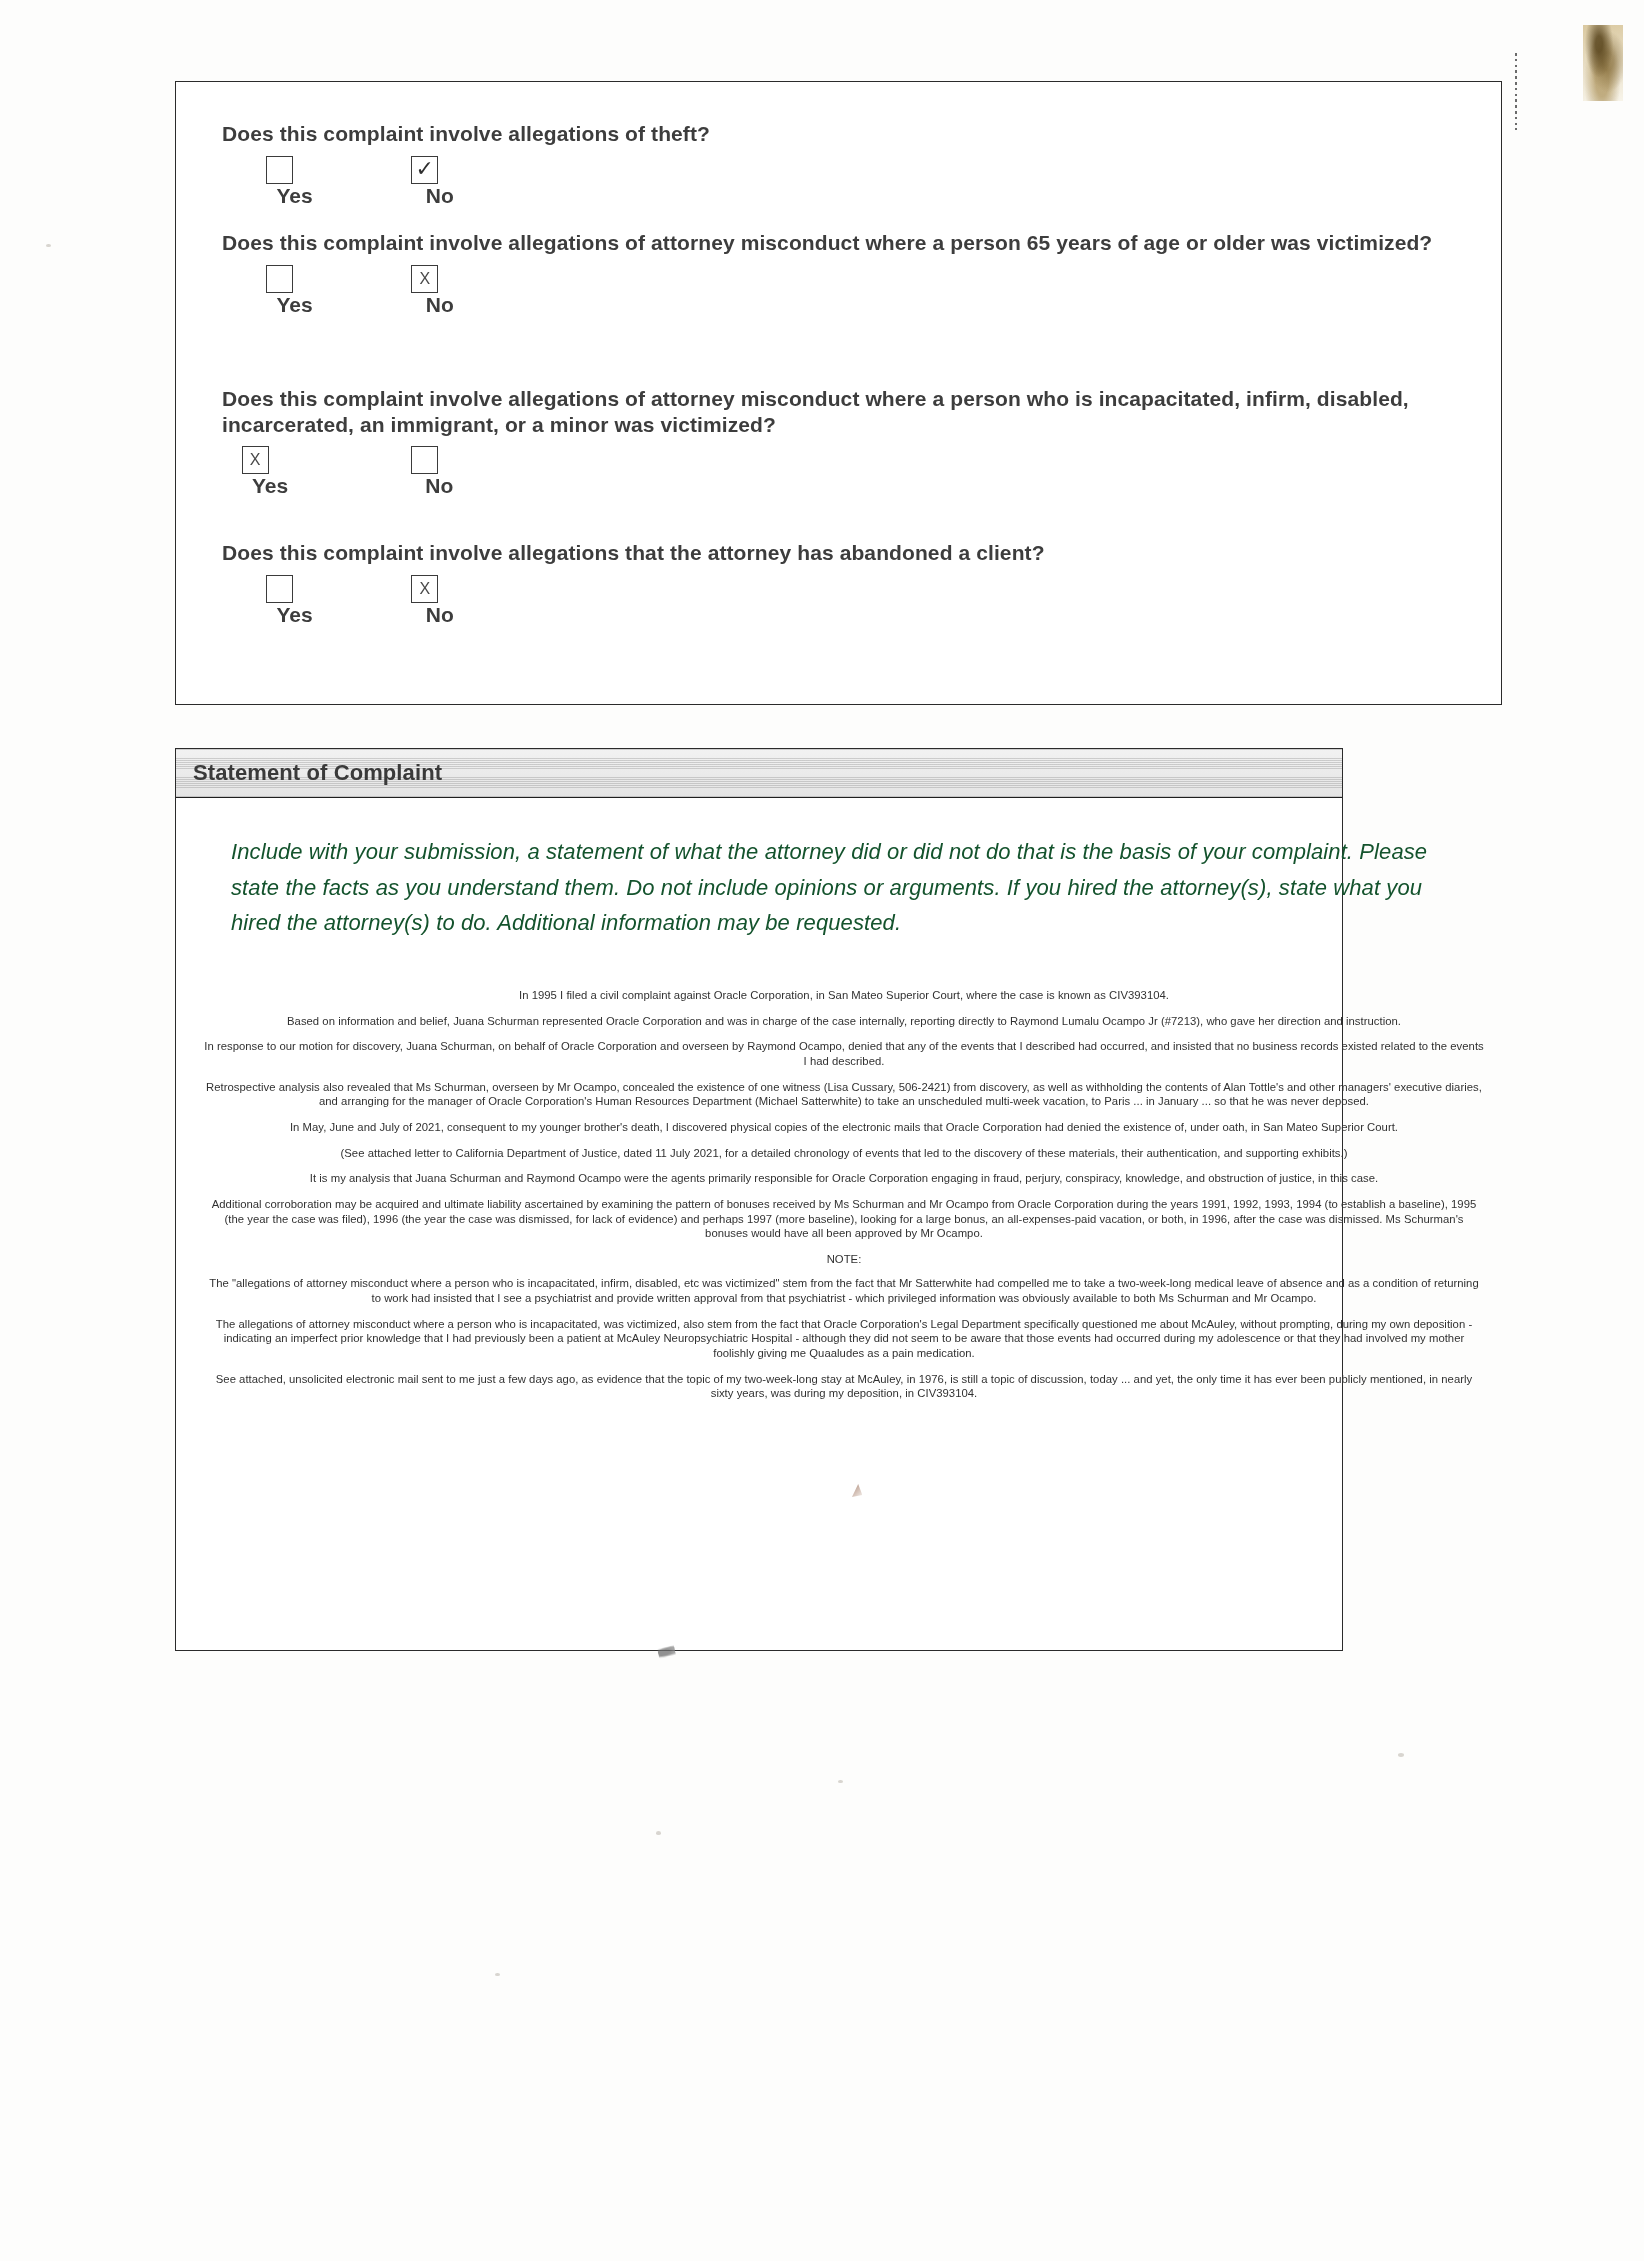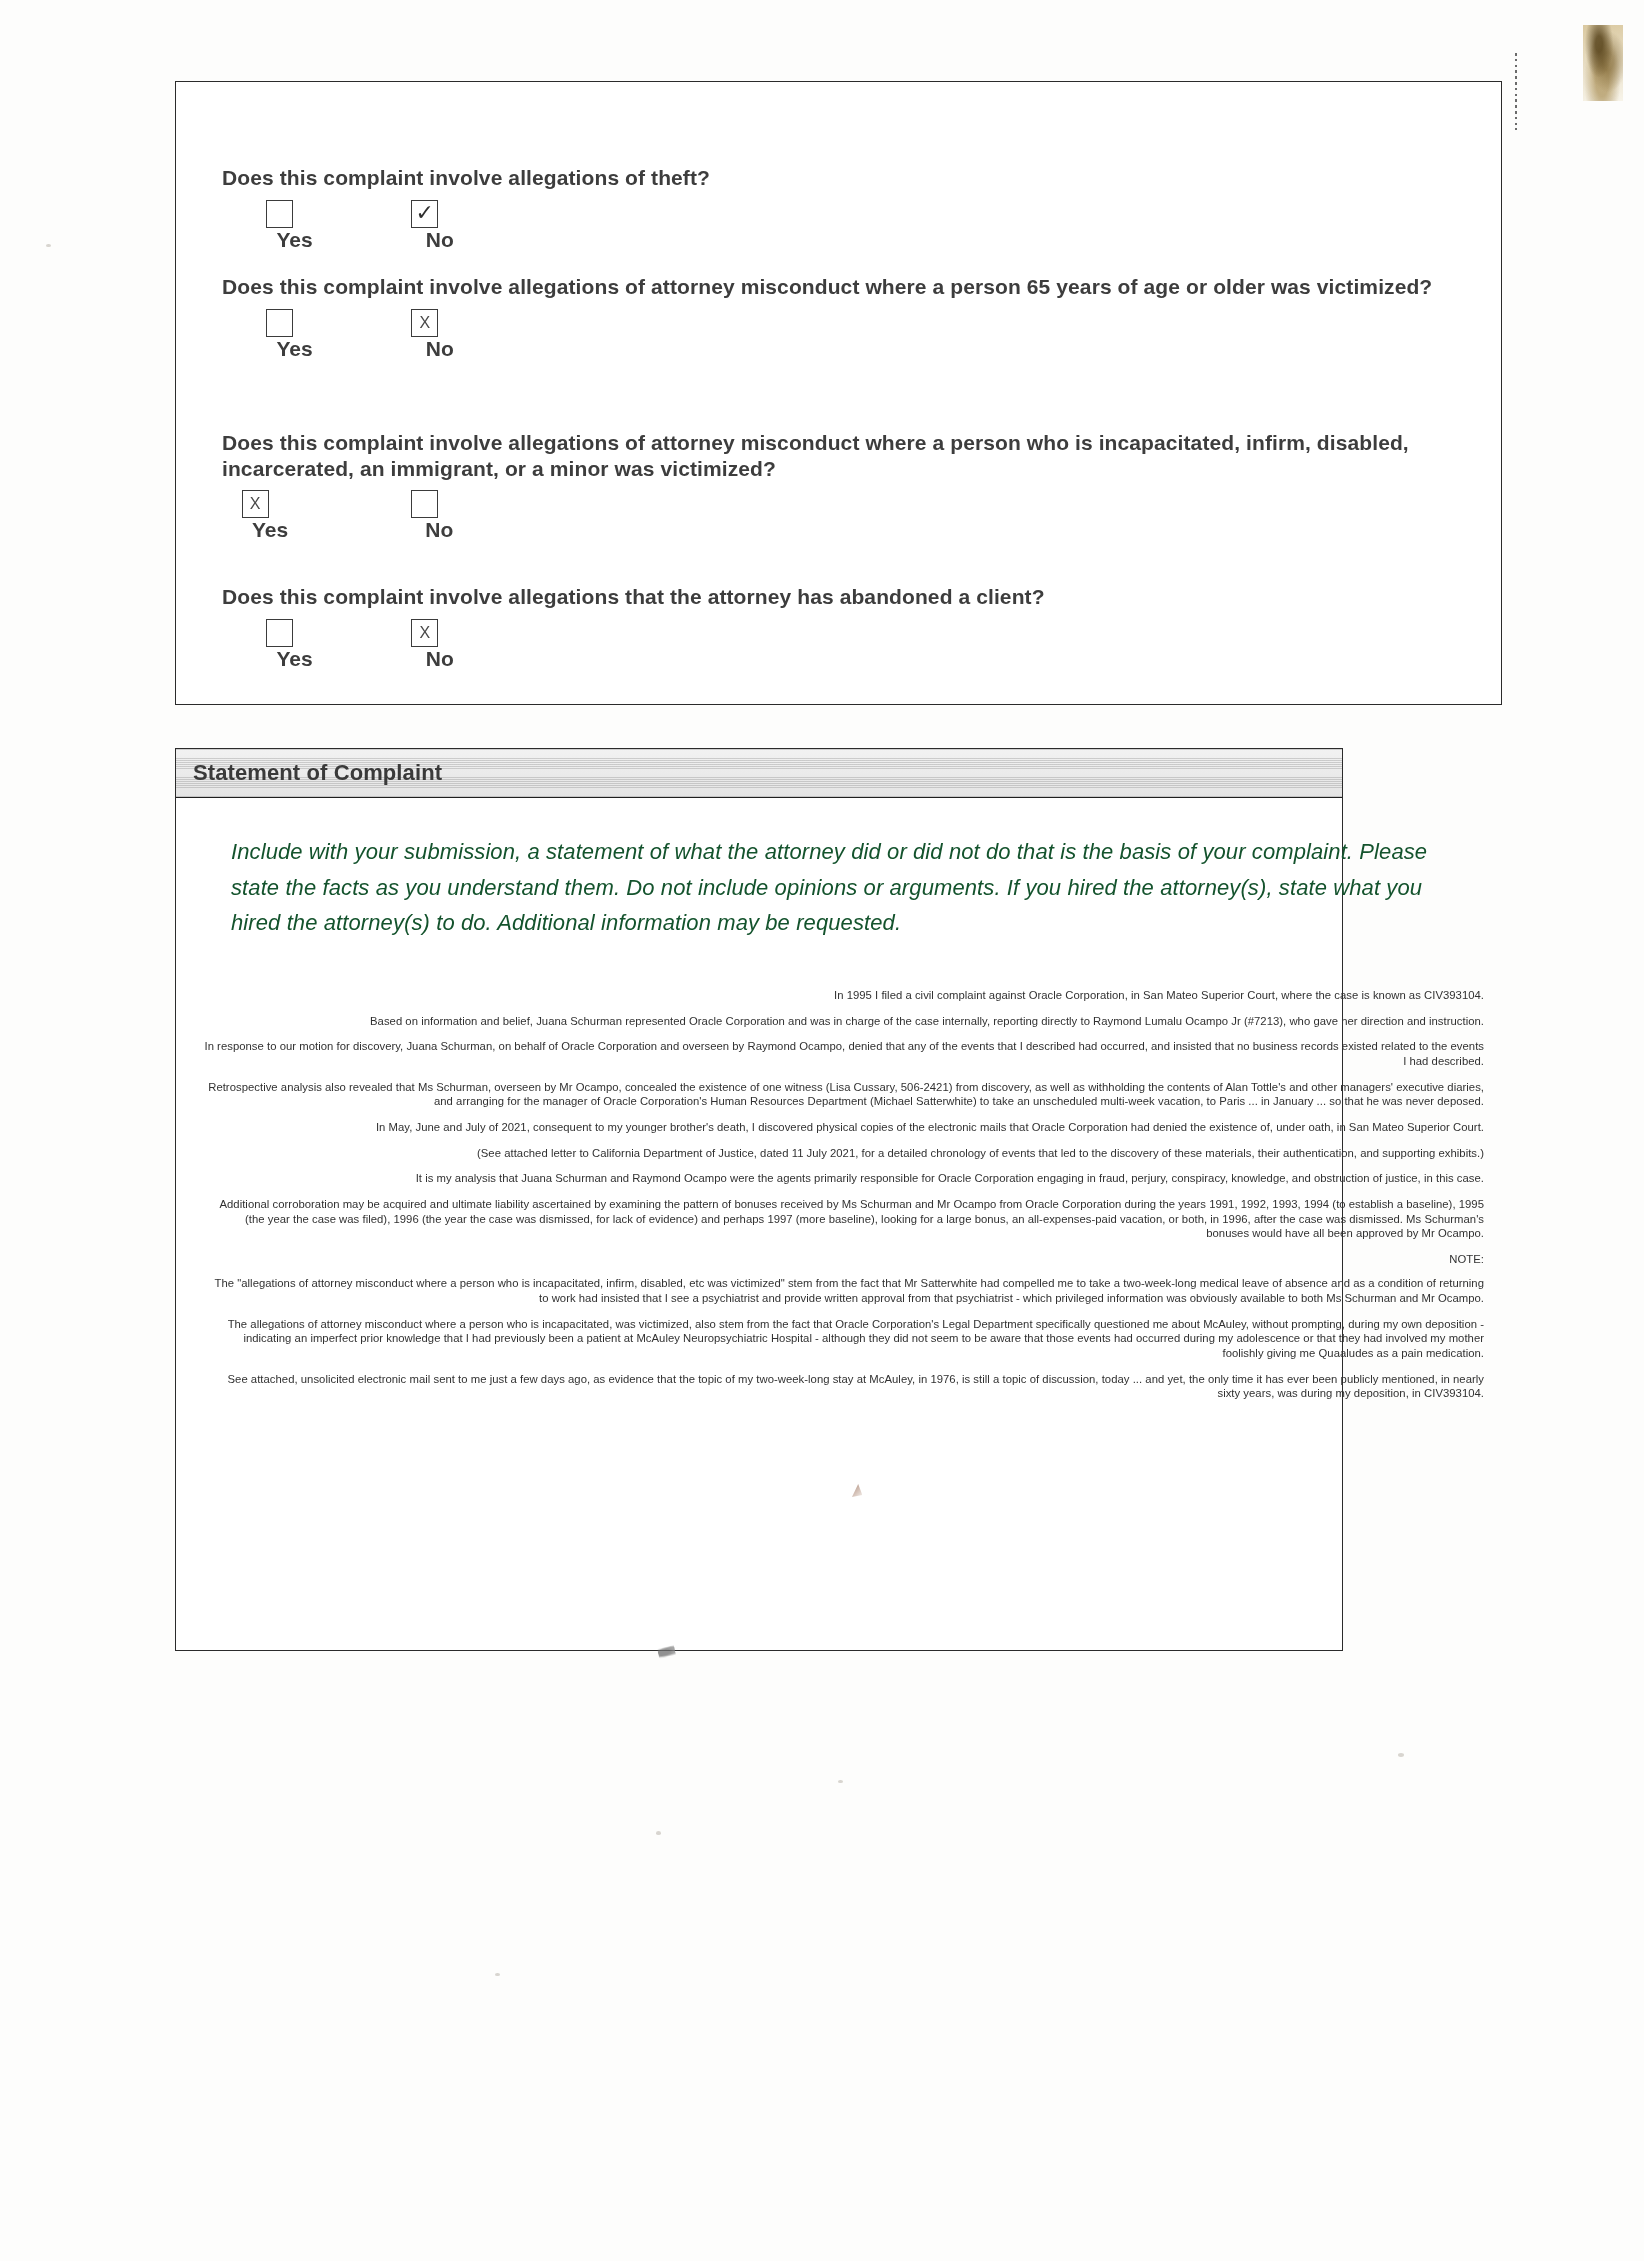--- a/index.html
+++ b/index.html
@@ -70,21 +70,20 @@
 
   
   .q-block { position: absolute; left: 46px; }
   .q-text {
     font-size: 21px;
     font-weight: bold;
     color: #3d3d3d;
     line-height: 1.22;
     letter-spacing: 0.1px;
     max-width: 1244px;
-    margin-top: 44px;
   }
   .opt-row {
     display: flex;
     align-items: center;
     margin-top: 9px;
     padding-left: 24.5px;
   }
   .opt {
     display: flex;
     align-items: center;
@@ -161,21 +160,21 @@
   #statement-body {
     position: absolute;
     left: 28px; top: 239px;
     width: 1280px;
   }
   .body-p {
     font-size: 11.3px;
     color: #313131;
     line-height: 1.30;
     margin: 0 0 11px 0;
-    text-align: right;
+    text-align: center;
     letter-spacing: 0.03px;
   }
   .body-p.tight { margin-bottom: 9.7px; }
   #stray-bottom-glyph {
     position: absolute;
     left: 658px; top: 1647px;
     width: 17px; height: 10.3px;
     background:
       radial-gradient(ellipse at 30% 50%, #6f6f6f 0 40%, rgba(0,0,0,0) 70%),
       radial-gradient(ellipse at 75% 45%, #8a8a8a 0 40%, rgba(0,0,0,0) 72%);

